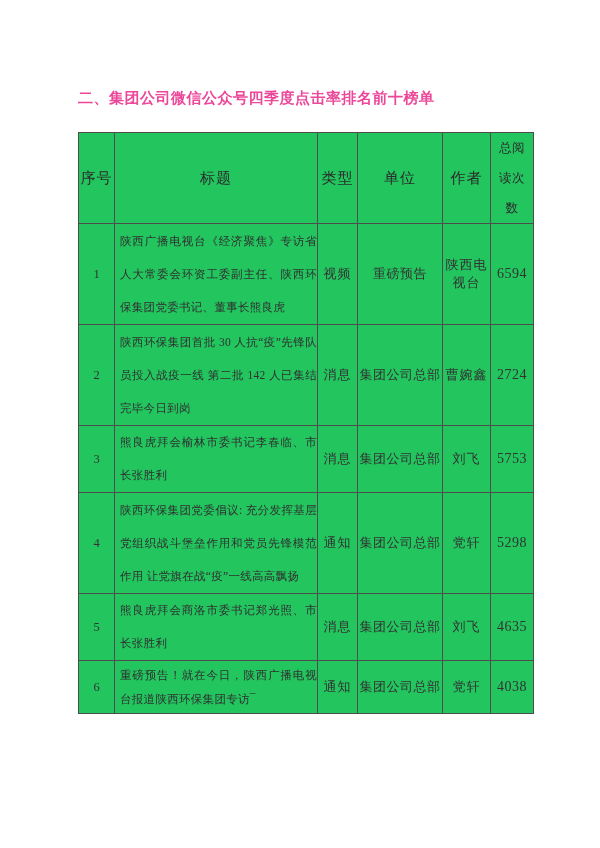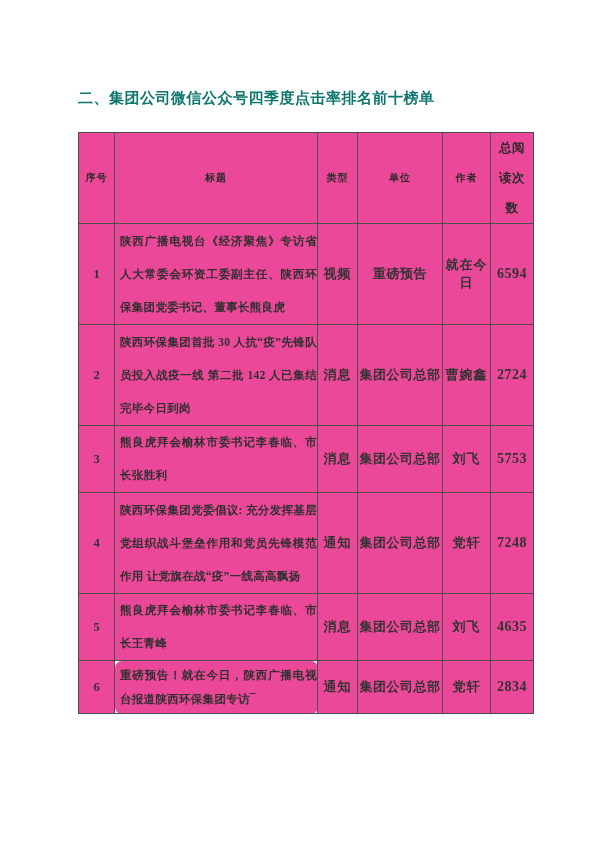--- a/index.html
+++ b/index.html
@@ -13,42 +13,42 @@
   }
   .content {
     position: absolute;
     left: 78px;
     top: 88px;
     width: 456px;
   }
   .heading {
     font-size: 15px;
     font-weight: bold;
-    color: #0f766e;
+    color: #ec4899;
     letter-spacing: 0.5px;
     line-height: 20px;
     font-family: "Liberation Sans", "DejaVu Sans", sans-serif;
     white-space: nowrap;
   }
   table.rank-table {
     margin-top: 24px;
     border-collapse: collapse;
     table-layout: fixed;
     width: 455px;
   }
   .rank-table th, .rank-table td {
     border: 1px solid #4d4d4d;
     vertical-align: middle;
     text-align: center;
-    font-weight: bold;
-    background: #ec4899;
+    font-weight: normal;
+    background: #22c55e;
   }
   .rank-table thead tr { height: 64px; }
   .rank-table th {
-    font-size: 10px;
+    font-size: 15px;
     color: #2b2b2b;
     padding: 0 1px;
     letter-spacing: 1px;
   }
   .rank-table th.th-reads {
     font-size: 12.5px;
     line-height: 30px;
     letter-spacing: 0.5px;
     padding: 0 2px;
   }
@@ -56,21 +56,21 @@
   .rank-table td.c-idx { font-size: 12.5px; }
   .rank-table td.c-title {
     text-align: justify;
     text-align-last: left;
     font-size: 11.5px;
     line-height: 33px;
     padding: 0 0 0 5px;
     letter-spacing: 0.3px;
     color: #303030;
   }
-  .rank-table tr.tight td.c-title { line-height: 24px; border-radius: 7px; }
+  .rank-table tr.tight td.c-title { line-height: 24px; }
   .rank-table td.c-type, .rank-table td.c-author { letter-spacing: 1px; }
   .rank-table td.c-unit { letter-spacing: 0.5px; }
   .rank-table td.c-reads {
     font-size: 14px;
     letter-spacing: 0.5px;
   }
   tr.h101 { height: 101px; }
   tr.h65  { height: 65px; }
   tr.h53  { height: 53px; }
 </style>
@@ -99,21 +99,21 @@
         <th>作者</th>
         <th class="th-reads">总阅读次数</th>
       </tr>
     </thead>
     <tbody>
       <tr class="h101">
         <td class="c-idx">1</td>
         <td class="c-title">陕西广播电视台《经济聚焦》专访省人大常委会环资工委副主任、陕西环保集团党委书记、董事长熊良虎</td>
         <td class="c-type">视频</td>
         <td class="c-unit">重磅预告</td>
-        <td class="c-author">就在今日</td>
+        <td class="c-author">陕西电视台</td>
         <td class="c-reads">6594</td>
       </tr>
       <tr class="h101">
         <td class="c-idx">2</td>
         <td class="c-title">陕西环保集团首批 30 人抗“疫”先锋队员投入战疫一线 第二批 142 人已集结完毕今日到岗</td>
         <td class="c-type">消息</td>
         <td class="c-unit">集团公司总部</td>
         <td class="c-author">曹婉鑫</td>
         <td class="c-reads">2724</td>
       </tr>
@@ -124,34 +124,34 @@
         <td class="c-unit">集团公司总部</td>
         <td class="c-author">刘飞</td>
         <td class="c-reads">5753</td>
       </tr>
       <tr class="h101">
         <td class="c-idx">4</td>
         <td class="c-title">陕西环保集团党委倡议: 充分发挥基层党组织战斗堡垒作用和党员先锋模范作用 让党旗在战“疫”一线高高飘扬</td>
         <td class="c-type">通知</td>
         <td class="c-unit">集团公司总部</td>
         <td class="c-author">党轩</td>
-        <td class="c-reads">7248</td>
+        <td class="c-reads">5298</td>
       </tr>
       <tr class="h65">
         <td class="c-idx">5</td>
-        <td class="c-title">熊良虎拜会榆林市委书记李春临、市长王青峰</td>
+        <td class="c-title">熊良虎拜会商洛市委书记郑光照、市长张胜利</td>
         <td class="c-type">消息</td>
         <td class="c-unit">集团公司总部</td>
         <td class="c-author">刘飞</td>
         <td class="c-reads">4635</td>
       </tr>
       <tr class="h53 tight">
         <td class="c-idx">6</td>
         <td class="c-title">重磅预告！就在今日，陕西广播电视台报道陕西环保集团专访¯</td>
         <td class="c-type">通知</td>
         <td class="c-unit">集团公司总部</td>
         <td class="c-author">党轩</td>
-        <td class="c-reads">2834</td>
+        <td class="c-reads">4038</td>
       </tr>
     </tbody>
   </table>
 
 </div>
 
 </body></html>

